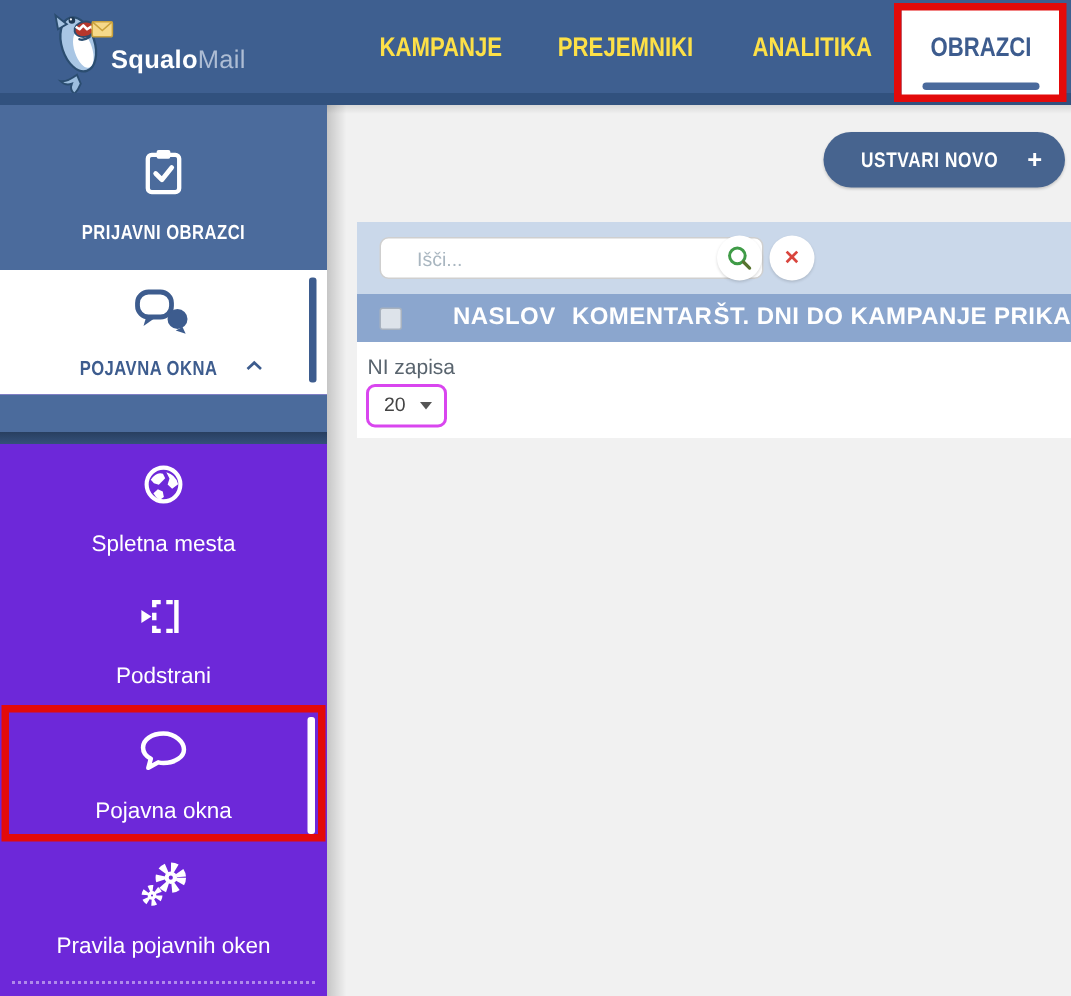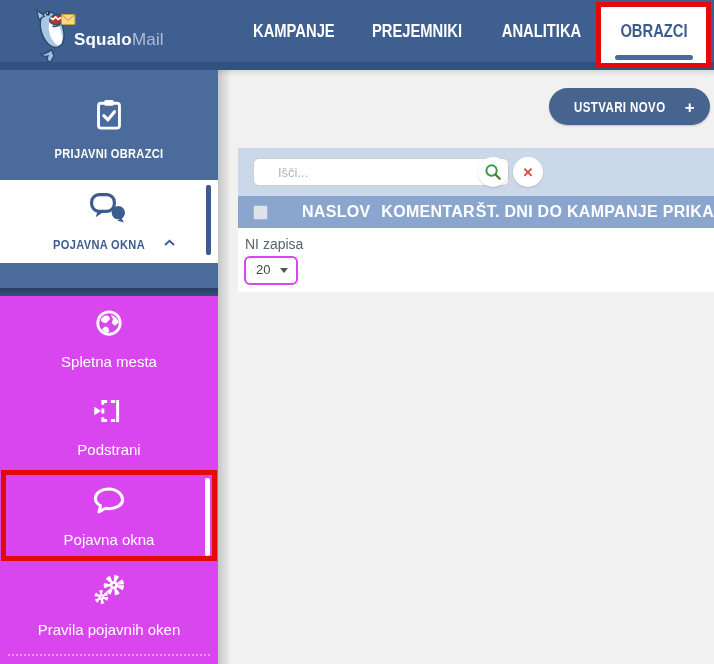--- a/index.html
+++ b/index.html
@@ -8,34 +8,34 @@
         -webkit-font-smoothing:antialiased;}
   .condensed{display:inline-block;transform:scaleX(.82);transform-origin:center;white-space:nowrap;}
 
   
   .topbar{position:absolute;left:0;top:0;width:714px;height:70px;background:#3e5f90;}
   .topbar-edge{position:absolute;left:0;top:62px;width:714px;height:8px;background:#31517e;}
   .logo{position:absolute;left:26px;top:2px;width:150px;height:64px;cursor:pointer;}
   .brand{position:absolute;left:48px;top:28px;font-size:17px;letter-spacing:.2px;}
   .brand .b{color:#ffffff;font-weight:bold;}
   .brand .l{color:#aebdd4;font-weight:normal;margin-top:42px;}
-  .nav-item{position:absolute;top:0;height:62px;line-height:62px;color:#ffffff;
+  .nav-item{position:absolute;top:0;height:62px;line-height:62px;color:#fde047;
             font-size:18px;font-weight:bold;text-align:center;cursor:pointer;}
   .nav-tab-active{position:absolute;left:601px;top:4px;width:106px;height:60px;background:#ffffff;
                   text-align:center;cursor:pointer;}
   .nav-tab-active .lbl{display:block;margin-top:17px;color:#3d5c8e;font-size:18px;font-weight:bold;}
   .tab-underline{position:absolute;left:14px;bottom:4px;width:78px;height:5px;background:#4a6a9c;border-radius:3px;}
 
   
   .annot{position:absolute;border:5px solid #e30a0a;box-sizing:border-box;pointer-events:none;z-index:50;}
   .annot-tab{left:596px;top:2px;width:115px;height:66px;}
   .annot-side{left:1px;top:470px;width:216px;height:91px;}
 
   
-  .sidebar{position:absolute;left:0;top:70px;width:218px;height:594px;background:#d946ef;}
+  .sidebar{position:absolute;left:0;top:70px;width:218px;height:594px;background:#6d28d9;}
   .side-shadow{position:absolute;left:218px;top:70px;width:13px;height:594px;
                background:linear-gradient(to right,rgba(0,0,0,.18),rgba(0,0,0,0));pointer-events:none;}
   .content-top-shadow{position:absolute;left:218px;top:70px;width:496px;height:6px;
                background:linear-gradient(rgba(0,0,0,.10),rgba(0,0,0,0));pointer-events:none;}
   .sp-item{position:absolute;left:0;width:218px;text-align:center;cursor:pointer;}
   .sp-item .lbl{color:#ffffff;font-size:13.5px;font-weight:bold;letter-spacing:.4px;}
   .sp-1{top:0;height:110px;background:#4b6b9c;}
   .sp-1 .icon{margin-top:28px;}
   .sp-1 .lbl{display:block;margin-top:10px;}
   .sp-2{top:110px;height:83px;background:#ffffff;}

